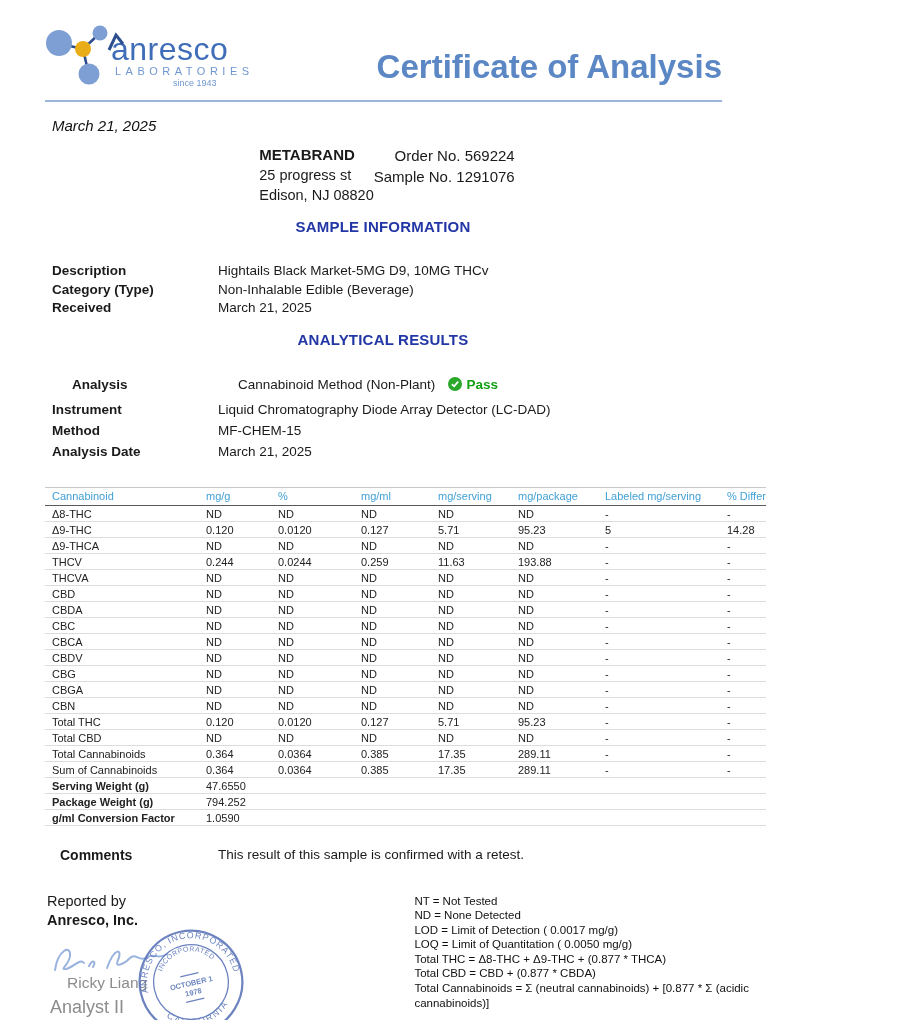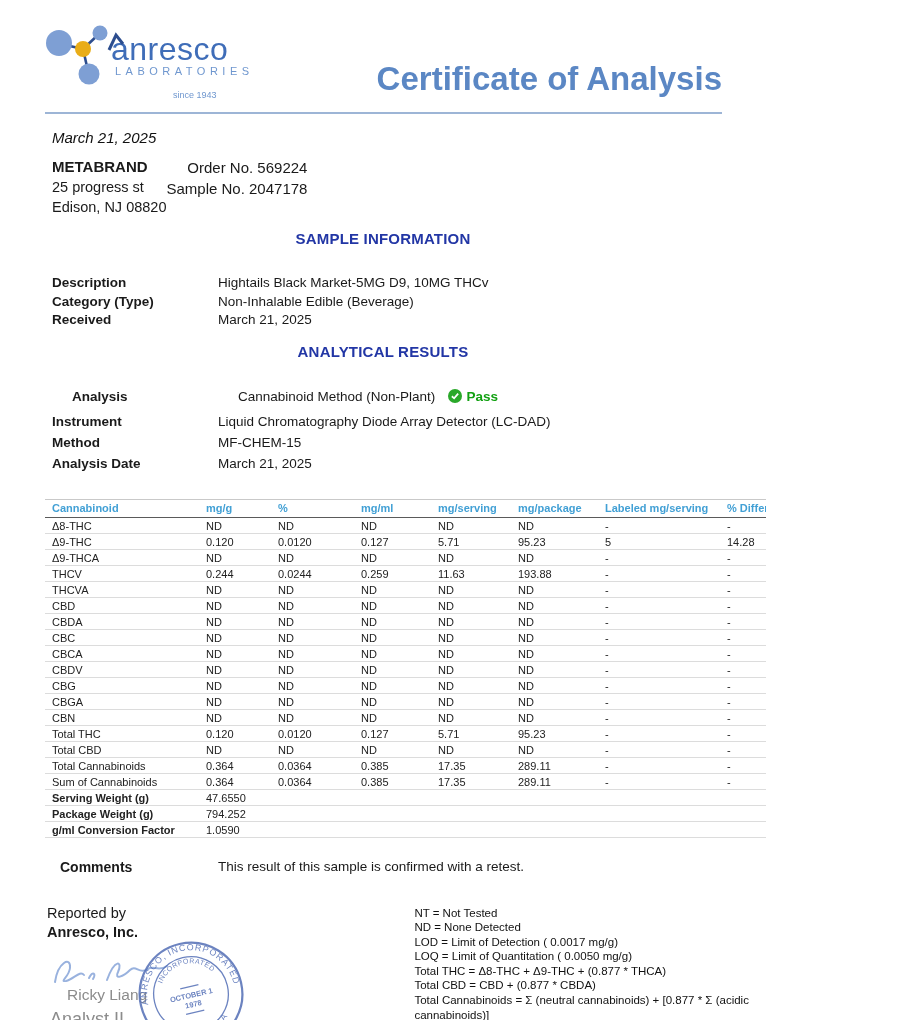--- a/index.html
+++ b/index.html
@@ -12,27 +12,27 @@
 
   
   .topbar { display:flex; justify-content:space-between; align-items:flex-end;
     margin:0 44px 0 45px; padding-top:24px; padding-bottom:12px;
     border-bottom:2px solid #9db5d6; }
   .logo { display:flex; align-items:flex-start; gap:2px; }
   .logo-mark { width:64px; height:64px; }
   .logo-textblock { margin-top:10px; position:relative; }
   .logo-name { font-size:32px; color:#3f6db8; letter-spacing:0.5px; line-height:30px; }
   .logo-sub { font-size:11px; color:#6f97cf; letter-spacing:4.5px; margin-top:1px; margin-left:4px; }
-  .logo-tagline { font-size:9px; color:#6f97cf; margin-top:13px; margin-left:62px; }
+  .logo-tagline { font-size:9px; color:#6f97cf; margin-top:1px; margin-left:62px; }
   .logo-chevron { position:absolute; left:-4px; top:-2px; }
   .doc-title { font-size:33px; font-weight:bold; color:#5b87c4; padding-bottom:2px; }
 
   
   .report-date { margin:15px 0 0 52px; font-style:italic; font-size:15px; color:#111; }
-  .meta-row { display:flex; justify-content:flex-start; margin:11px 44px 0 52px; }
+  .meta-row { display:flex; justify-content:center; margin:11px 44px 0 52px; }
   .client-name { font-weight:bold; font-size:15px; line-height:20px; }
   .client-line { font-size:14.5px; line-height:20px; }
   .order-block { text-align:right; font-size:15px; line-height:21px; }
 
   .section-title { text-align:center; font-weight:bold; font-size:15px;
     color:#2236a5; margin-top:13px; letter-spacing:0.2px; }
 
   
   .info-fields { margin:27px 0 13px 52px; }
   .field-row { display:flex; font-size:13.5px; line-height:18.5px; }
@@ -40,21 +40,21 @@
   .ar-fields { margin:26px 0 0 52px; }
   .ar-row { display:flex; font-size:13.5px; line-height:21px; }
   .ar-row.analysis { margin-bottom:4px;margin-left:20px; }
   .analysis-value { display:flex; align-items:center; gap:13px; }
   .pass-chip { display:flex; align-items:center; gap:4px; color:#13a113; font-weight:bold; font-size:13.5px; }
   .check-icon { width:14px; height:14px; display:block; }
 
   
   table.results { margin:25px 0 0 45px; width:832px; border-collapse:collapse;
     table-layout:fixed; font-size:11px; }
-  table.results th { color:#42a0d5; text-align:left; font-weight:bold;
+  table.results th { color:#42a0d5; text-align:left; font-weight:normal;
     border-top:1px solid #c9c9c9; border-bottom:1px solid #5a5a5a; padding:2px 0 3px; }
   table.results td { border-bottom:1px solid #dcdcdc; padding:2px 0 1px; color:#222; }
   table.results th:first-child, table.results td:first-child { padding-left:7px; }
   table.results td.pass { color:#13a113; font-weight:bold; }
   table.results td.w-label { font-weight:bold; }
 
   
   .comments-row { display:flex; margin:21px 0 0 60px; font-size:13.5px; }
   .comments-label { width:158px; font-weight:bold; font-size:14px; }
 
@@ -104,21 +104,21 @@
   <div class="report-date">March 21, 2025</div>
 
   <div class="meta-row">
     <div>
       <div class="client-name">METABRAND</div>
       <div class="client-line">25 progress st</div>
       <div class="client-line">Edison, NJ 08820</div>
     </div>
     <div class="order-block">
       <div><span>Order No.</span> <span>569224</span></div>
-      <div><span>Sample No.</span> <span>2047178</span></div>
+      <div><span>Sample No.</span> <span>1291076</span></div>
     </div>
   </div>
 
   <div class="section-title">SAMPLE INFORMATION</div>
   <div class="info-fields">
     <div class="field-row">
       <div class="field-label">Description</div>
       <div>Hightails Black Market-5MG D9, 10MG THCv</div>
     </div>
     <div class="field-row">

